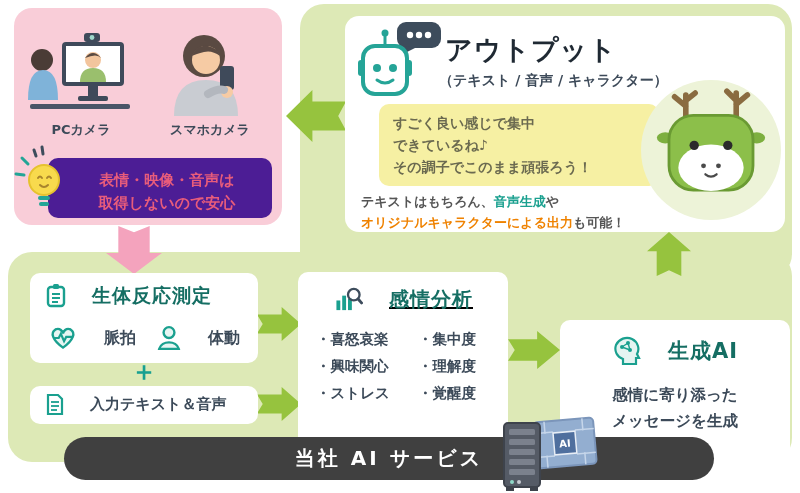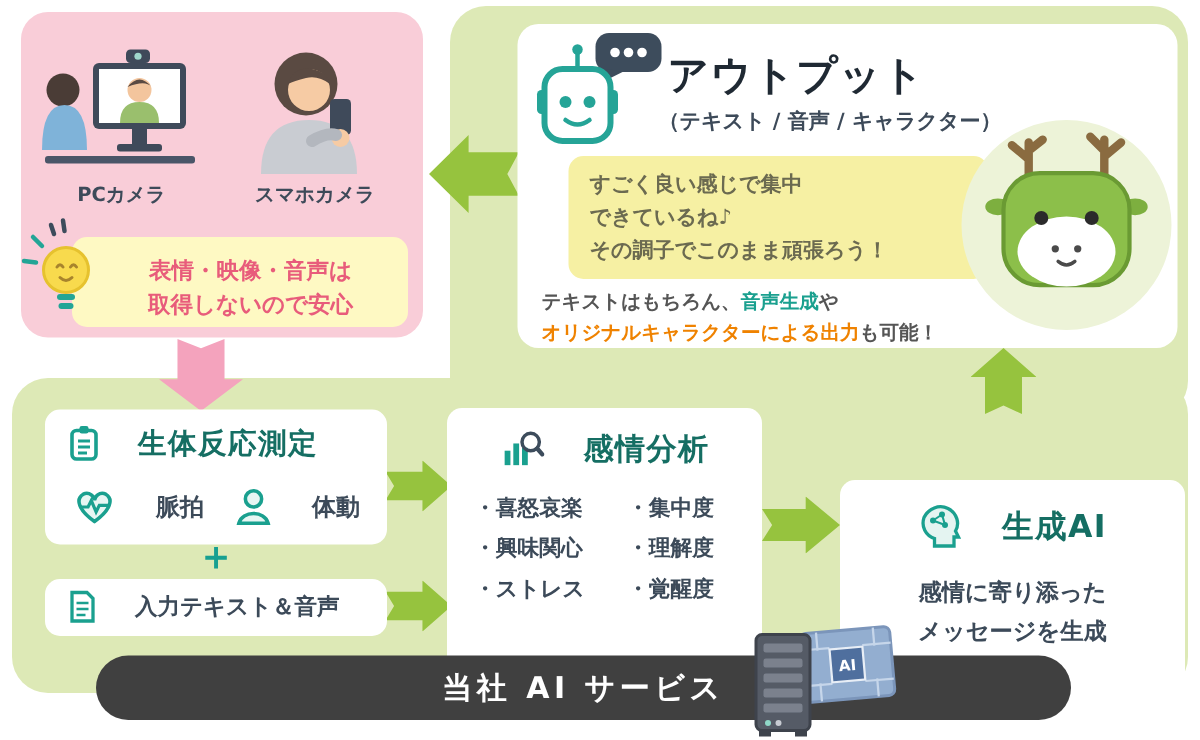--- a/index.html
+++ b/index.html
@@ -14,21 +14,21 @@
   .barrow{position:absolute;}
   .arrow-right{clip-path:polygon(0 22%,56% 22%,56% 0,100% 50%,56% 100%,56% 78%,0 78%,13% 50%);}
   .arrow-left{clip-path:polygon(100% 22%,44% 22%,44% 0,0 50%,44% 100%,44% 78%,100% 78%,87% 50%);}
   .arrow-up{clip-path:polygon(22% 100%,22% 44%,0 44%,50% 0,100% 44%,78% 44%,78% 100%,50% 87%);}
   .arrow-down{clip-path:polygon(22% 0,22% 56%,0 56%,50% 100%,100% 56%,78% 56%,78% 0,50% 13%);}
   .g-arrow{background:#96c33e;}
   .p-arrow{background:#f4a3bd;}
   
   .pink-panel{background:#f9cdd8;border-radius:18px;}
   .cam-label{font-size:13px;font-weight:bold;color:#3d4a59;text-align:center;}
-  .notice-box{background:#fef9c3;border-radius:10px;}
+  .notice-box{background:#4c1d95;border-radius:10px;}
   .notice-text{color:#e85c7b;font-size:15px;font-weight:bold;text-align:center;line-height:1.55;}
   
   .out-title{font-size:27px;font-weight:bold;color:#1f2933;letter-spacing:1px;}
   .out-subtitle{font-size:14px;font-weight:bold;color:#3d4a59;}
   .speech-box{background:#f6f0a3;border-radius:10px;padding:8px 14px;}
   .speech-line{font-size:14px;font-weight:bold;color:#6b6a50;line-height:1.58;white-space:nowrap;}
   .caption-line{font-size:13px;font-weight:bold;color:#555555;line-height:1.6;white-space:nowrap;}
   .seg-teal{color:#1aa08f;}
   .seg-orange{color:#ef8200;}
   
@@ -188,21 +188,21 @@
       <svg width="18" height="23" viewBox="0 0 18 23">
         <path d="M2 2 h10 l4 4 v15 h-14 Z" fill="#fff" stroke="#1aa08f" stroke-width="2.2"></path>
         <line x1="5" y1="9" x2="13" y2="9" stroke="#1aa08f" stroke-width="1.8"></line>
         <line x1="5" y1="13" x2="13" y2="13" stroke="#1aa08f" stroke-width="1.8"></line>
         <line x1="5" y1="17" x2="11" y2="17" stroke="#1aa08f" stroke-width="1.8"></line>
       </svg>
       <span style="font-size:15px;font-weight:bold;color:#3c4a59;">入力テキスト＆音声</span>
     </div>
   </div>
 
-  <div class="abs card" style="left:298px;top:272px;width:210px;height:202px;border-radius:10px;">
+  <div class="abs card" style="left:298px;top:272px;width:210px;height:202px;border-radius:10px;text-decoration:underline;">
     <div class="row" style="justify-content:center;padding-top:14px;">
       <svg width="30" height="27" viewBox="0 0 30 28">
         <rect x="3" y="15" width="4" height="10" fill="#1aa08f"></rect>
         <rect x="9" y="10" width="4" height="15" fill="#1aa08f"></rect>
         <rect x="15" y="13" width="4" height="12" fill="#1aa08f"></rect>
         <circle cx="21" cy="9" r="6" fill="none" stroke="#3d4c5c" stroke-width="2.4"></circle>
         <line x1="25.5" y1="13.5" x2="29" y2="17.5" stroke="#3d4c5c" stroke-width="3" stroke-linecap="round"></line>
       </svg>
       <span class="box-title" style="font-size:20px;">感情分析</span>
     </div>

